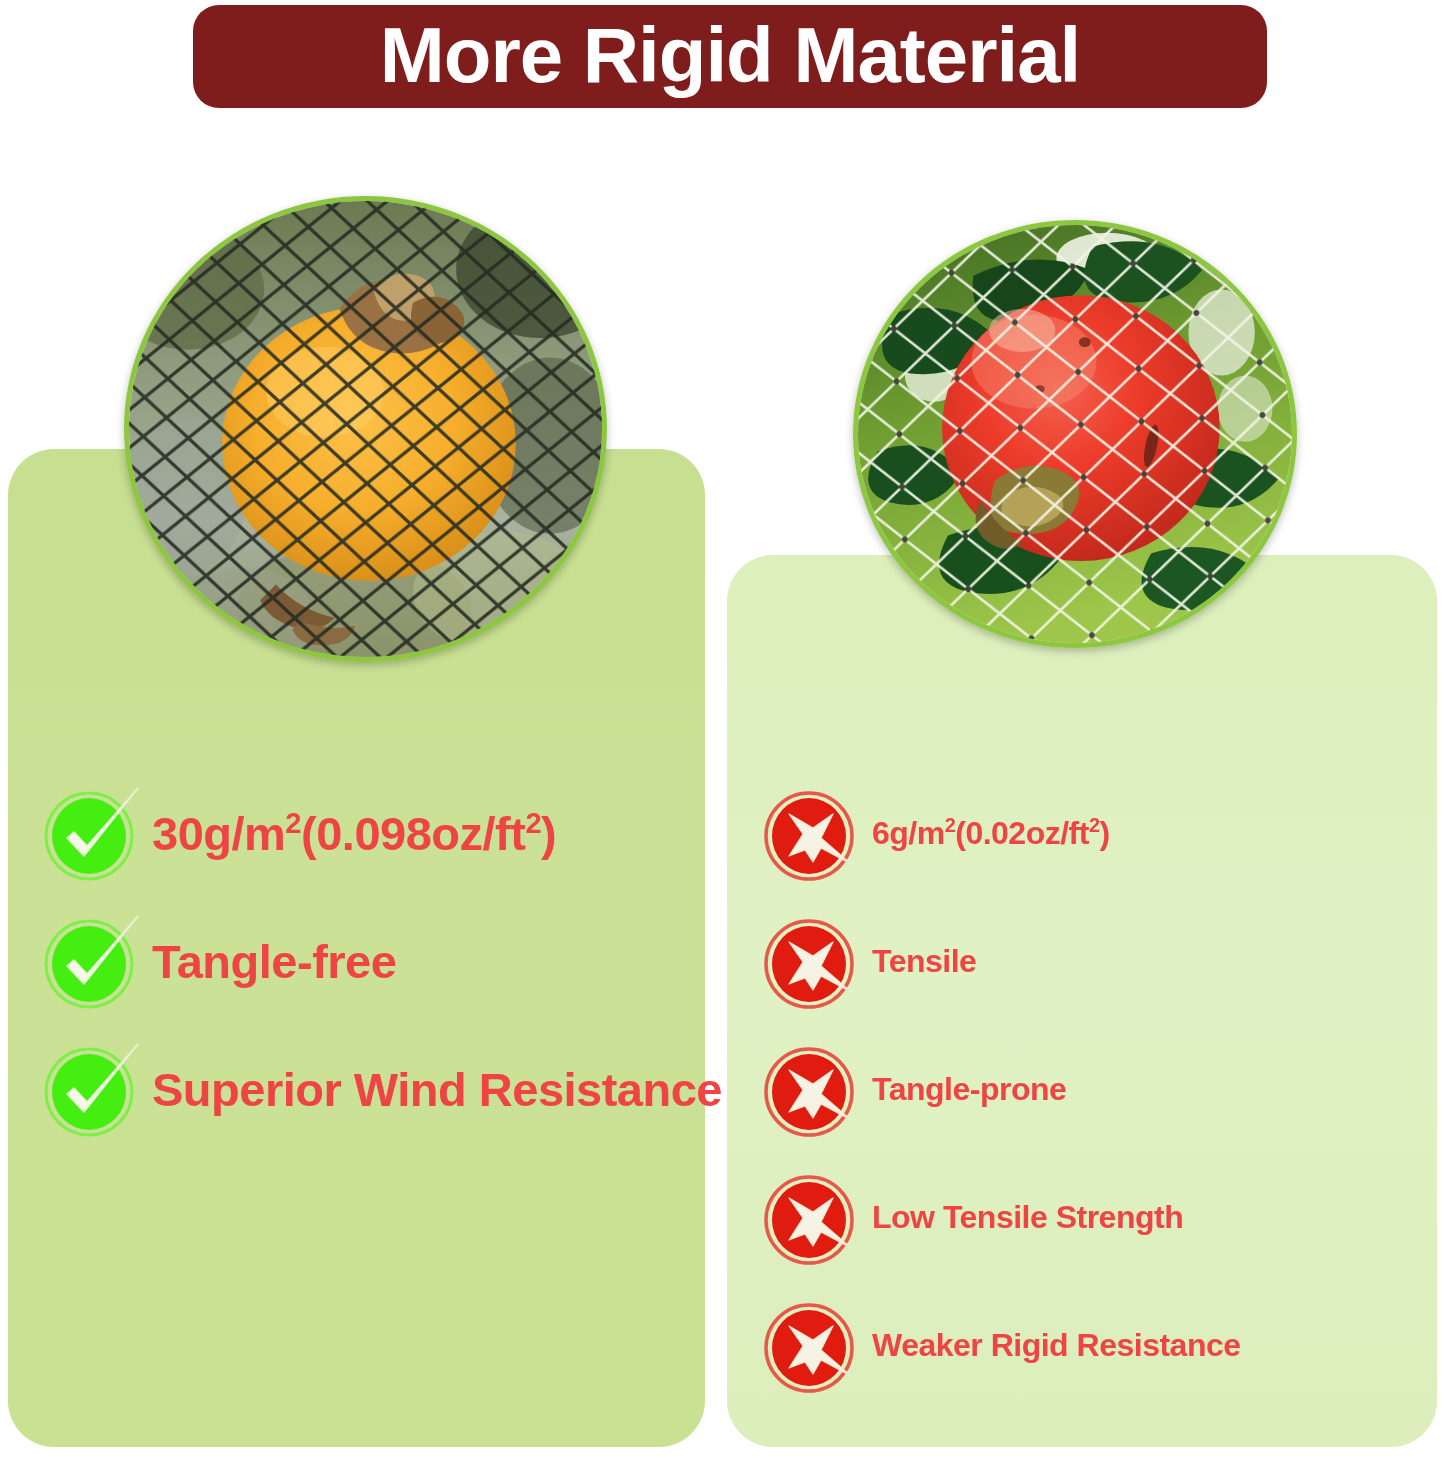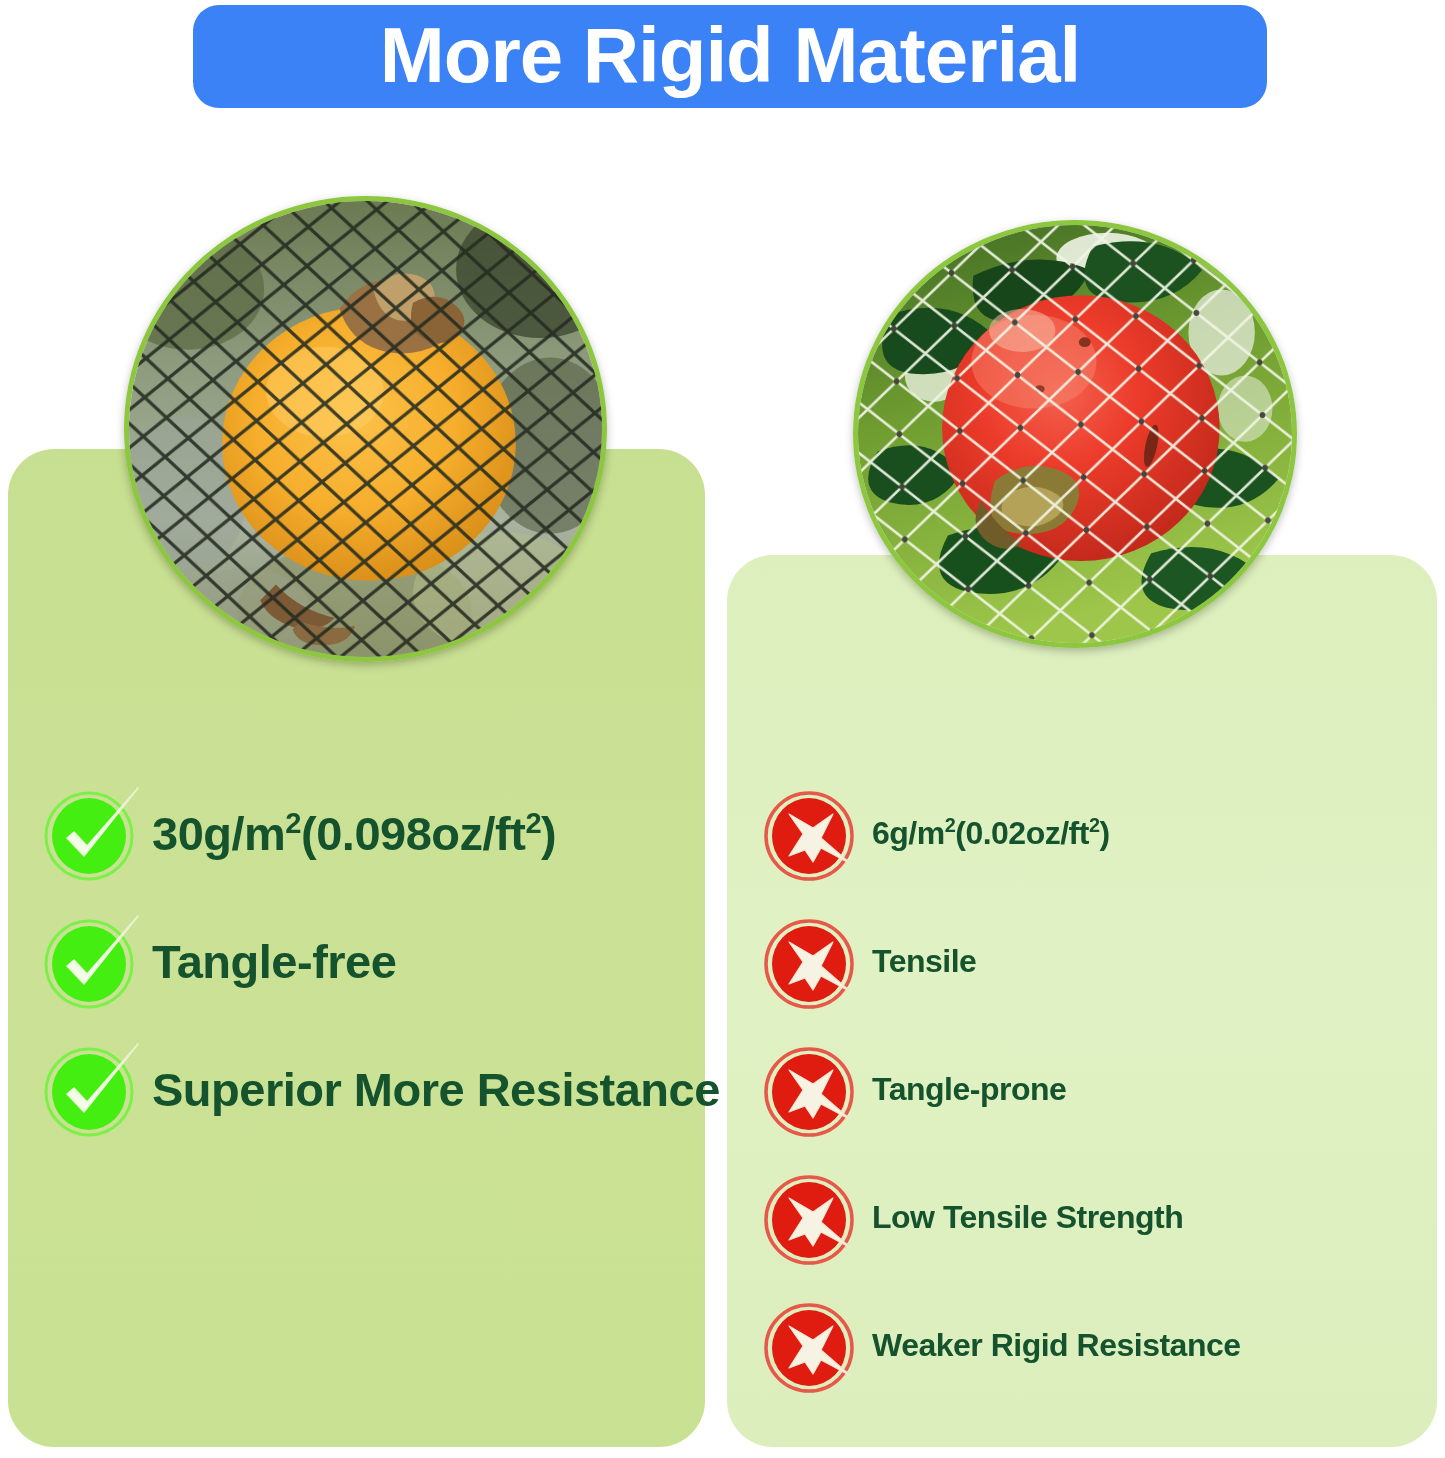--- a/index.html
+++ b/index.html
@@ -15,21 +15,21 @@
     font-family: "Liberation Sans", sans-serif;
   }
 
   
   .title-pill {
     position: absolute;
     left: 193px;
     top: 5px;
     width: 1074px;
     height: 103px;
-    background: #3b82f6;
+    background: #7f1d1d;
     border-radius: 26px;
     display: flex;
     align-items: center;
     justify-content: center;
     box-sizing: border-box;
   }
   .title-text {
     color: #ffffff;
     font-size: 78px;
     font-weight: bold;
@@ -107,21 +107,21 @@
     position: absolute;
     left: -3px;
     top: -6px;
     width: 106px;
     height: 106px;
     overflow: visible;
   }
   .feature-text {
     font-size: 47px;
     font-weight: bold;
-    color: #14532d;
+    color: #ef4444;
     line-height: 1.05;
     white-space: nowrap;
     letter-spacing: -0.5px;
     margin-left: 14px;
     font-family: "Liberation Sans", sans-serif;
   }
   .list-right .feature-text { font-size: 32px; }
   .feature-text sup {
     font-size: 0.62em;
     vertical-align: super;
@@ -259,21 +259,21 @@
 
 
   <div class="feature-row">
     <span class="icon-wrap">
       <svg viewBox="0 0 106 106">
         <circle cx="50" cy="56" r="43" fill="none" stroke="#6ff23c" stroke-width="3" opacity="0.85"></circle>
         <ellipse cx="50" cy="56" rx="37" ry="38" fill="#44ee11"></ellipse>
         <path d="M28 58 L45 76 L99 8 L48 66 L35 52 Z" fill="#f4fbe8" stroke="#e8f5d4" stroke-width="1.5" stroke-linejoin="round"></path>
       </svg>
     </span>
-    <span class="feature-text">Superior More Resistance</span>
+    <span class="feature-text">Superior Wind Resistance</span>
   </div>
 
 </div>
 
 <div class="feature-list list-right">
 
   <div class="feature-row">
     <span class="icon-wrap">
       <svg viewBox="0 0 106 106">
         <circle cx="50" cy="56" r="43" fill="none" stroke="#e8473c" stroke-width="3.5" opacity="0.9"></circle>

